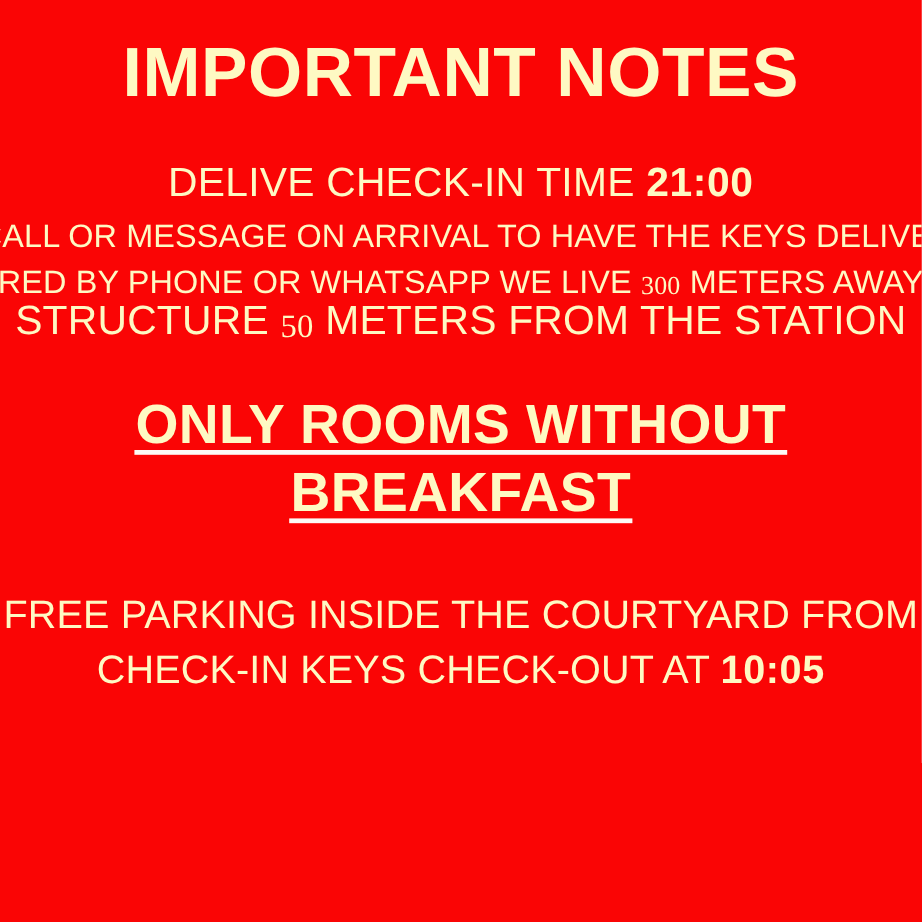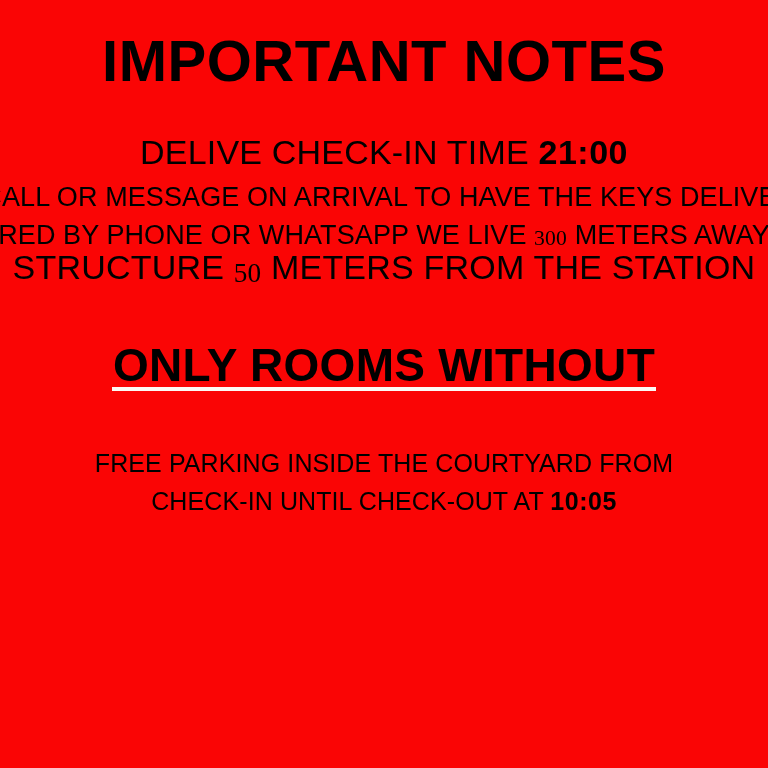--- a/index.html
+++ b/index.html
@@ -68,21 +68,21 @@
   
   .block-structure {
   }
   .line-structure {
     font-size: 34px;
     letter-spacing: 0.2px;
   }
 
   
   .block-heading {
-    margin-top: 52px;
+    margin-top: 40px;
   }
   .line-heading {
     font-size: 46px;
     font-weight: bold;
     letter-spacing: 0.3px;
     line-height: 1.24;
   }
   .line-heading .rule {
     position: relative;
     display: inline-block;
@@ -96,21 +96,21 @@
     bottom: 3px;
     height: 4px;
     background: #fdfaf5;
   }
 
   
   .block-parking {
     margin-top: 56px;
   }
   .line-parking {
-    font-size: 25px;
+    font-size: 33px;
     letter-spacing: 0.1px;
   }
   .line-parking + .line-parking {
     margin-top: 11px;
   }
 
   
   b.time {
     font-weight: bold;
     letter-spacing: 0.5px;
@@ -121,21 +121,21 @@
     font-size: 0.80em;
     position: relative;
     top: 0.085em;
     letter-spacing: 0.2px;
     font-family: Liberation Serif, serif;
   }
 </style>
 </head>
 <body>
 
-<div id="notice-board" style="background: rgb(250, 5, 5); color: #000000;">
+<div id="notice-board" style="background: rgb(250, 5, 5); color: #fef9c3;">
 
   <div class="notice-title">IMPORTANT NOTES</div>
 
   <div class="block-checkin">
 
     <div class="line line-checkin">
       <span>DELIVE CHECK-IN TIME</span>
       <b class="time">21:00</b>
     </div>
 
@@ -156,29 +156,32 @@
       <span>STRUCTURE</span>
       <span class="oldstyle">50</span>
       <span>METERS FROM THE STATION</span>
     </div>
   </div>
 
   <div class="block-heading">
     <div class="line line-heading">
       <span class="rule" style="--rule-color: #fdfaf5;">ONLY ROOMS WITHOUT</span>
     </div>
+    <div class="line line-heading">
+      <span class="rule" style="--rule-color: #fdfaf5;">BREAKFAST</span>
+    </div>
   </div>
 
   <div class="block-parking">
 
     <div class="line line-parking">
       <span>FREE PARKING INSIDE THE COURTYARD FROM</span>
     </div>
 
     <div class="line line-parking">
-      <span>CHECK-IN UNTIL CHECK-OUT AT</span>
+      <span>CHECK-IN KEYS CHECK-OUT AT</span>
       <b class="time">10:05</b>
     </div>
 
 
   </div>
 
 </div>
 
 </body></html>

